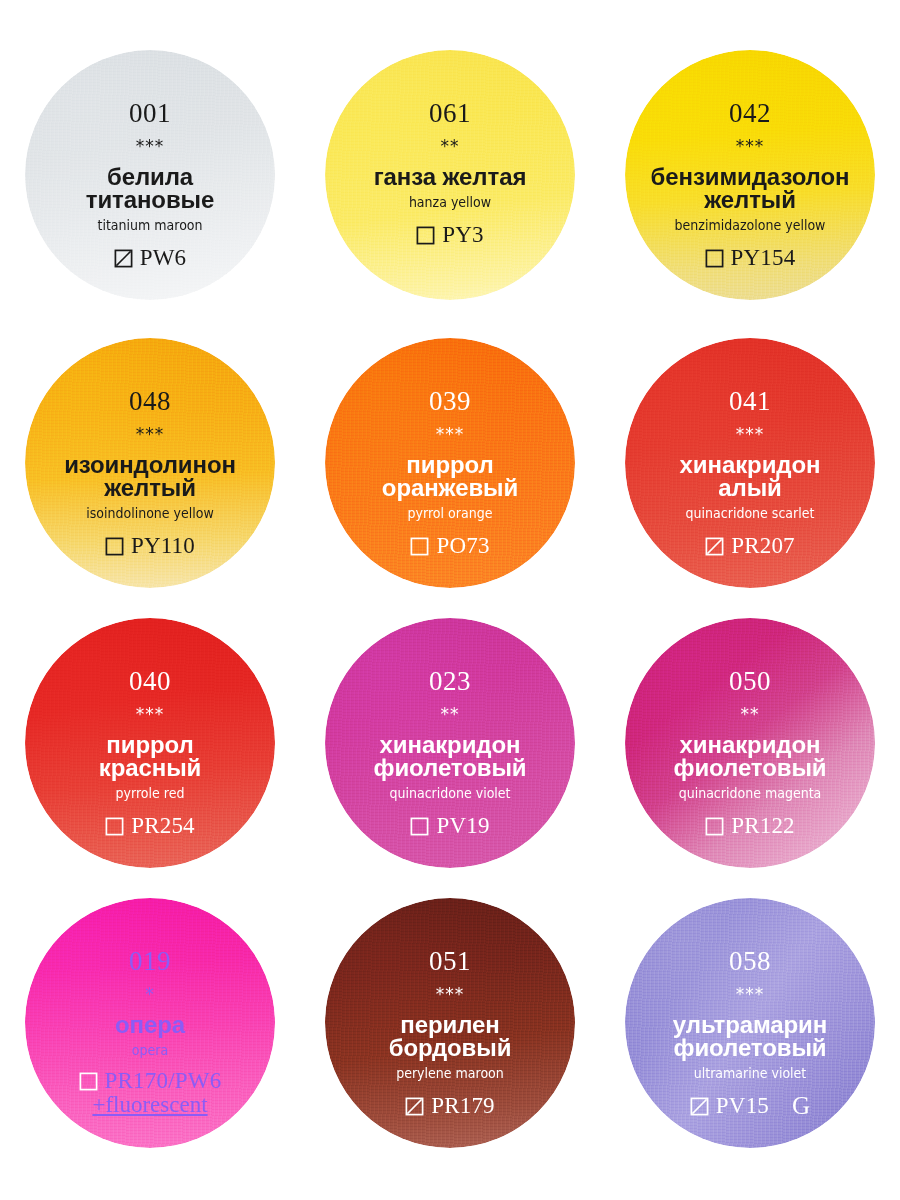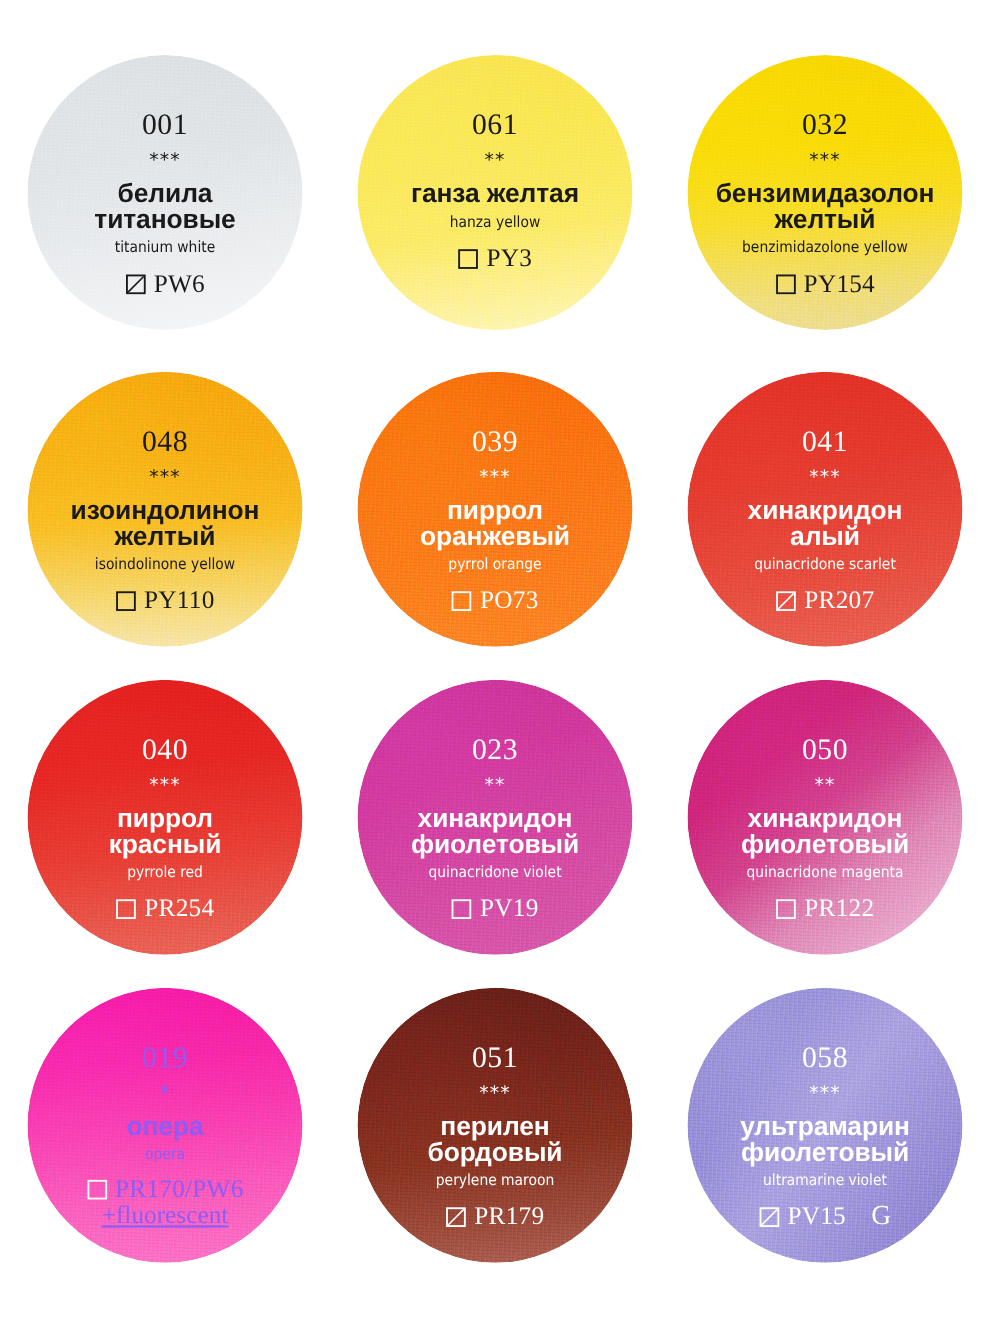--- a/index.html
+++ b/index.html
@@ -182,21 +182,21 @@
       <div class="swatch-cell">
         <div class="dot" style="color: rgb(26, 26, 26);">
           <div class="wash" style="background: linear-gradient(168deg, rgb(216, 221, 225) 0%, rgb(223, 227, 230) 38%, rgb(238, 240, 242) 78%, rgb(246, 247, 248) 100%);"></div>
           <div class="dot-body">
             <div class="code">001</div>
             <div class="stars">***</div>
             <div class="name-ru">
               <div>белила</div>
               <div>титановые</div>
             </div>
-            <div class="name-en">titanium white</div>
+            <div class="name-en">titanium maroon</div>
             <div class="pigment-row">
               <span class="opacity-box">
                 <svg viewBox="0 0 19 19">
                   <rect x="1.4" y="1.4" width="16.2" height="16.2" fill="none" stroke="#1a1a1a" stroke-width="1.7"></rect>
                   <line x1="2.4" y1="16.6" x2="16.6" y2="2.4" stroke="#1a1a1a" stroke-width="1.5"></line>
                 </svg>
               </span>
               <div class="pigment-stack">
                 <span class="pigment-code">PW6</span>
               </div>
@@ -224,21 +224,21 @@
                 <span class="pigment-code">PY3</span>
               </div>
             </div>
           </div>
         </div>
       </div>
       <div class="swatch-cell">
         <div class="dot" style="color: rgb(26, 26, 26);">
           <div class="wash" style="background: linear-gradient(176deg, rgb(247, 212, 0) 0%, rgb(249, 217, 7) 34%, rgb(248, 220, 40) 58%, rgb(240, 221, 117) 84%, rgb(236, 221, 148) 100%);"></div>
           <div class="dot-body">
-            <div class="code">032</div>
+            <div class="code">042</div>
             <div class="stars">***</div>
             <div class="name-ru">
               <div>бензимидазолон</div>
               <div>желтый</div>
             </div>
             <div class="name-en">benzimidazolone yellow</div>
             <div class="pigment-row">
               <span class="opacity-box">
                 <svg viewBox="0 0 19 19">
                   <rect x="1.4" y="1.4" width="16.2" height="16.2" fill="none" stroke="#1a1a1a" stroke-width="1.7"></rect>

